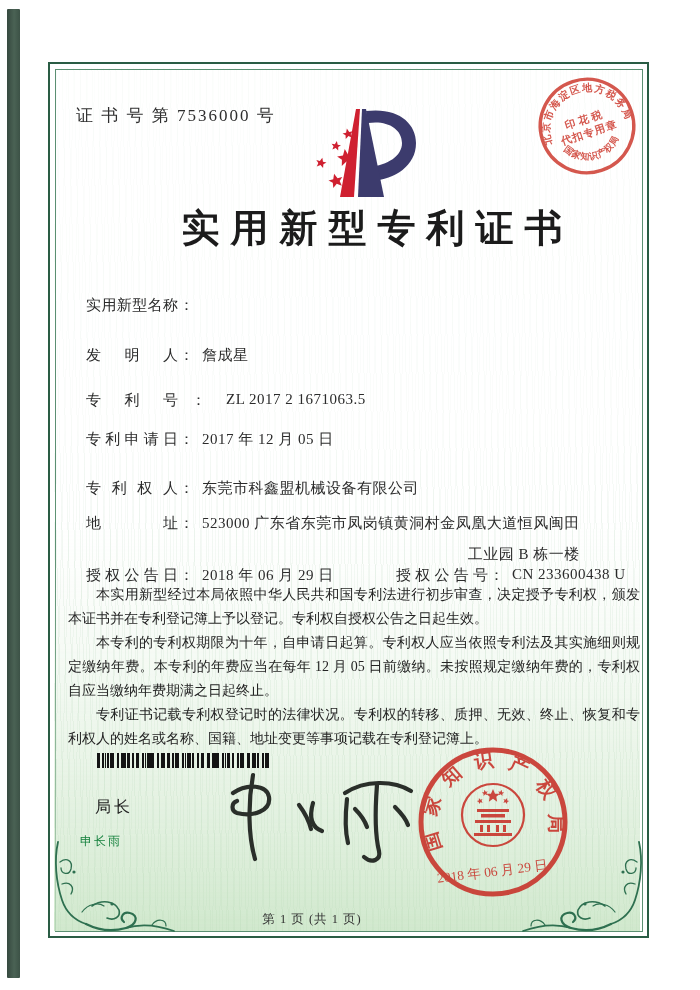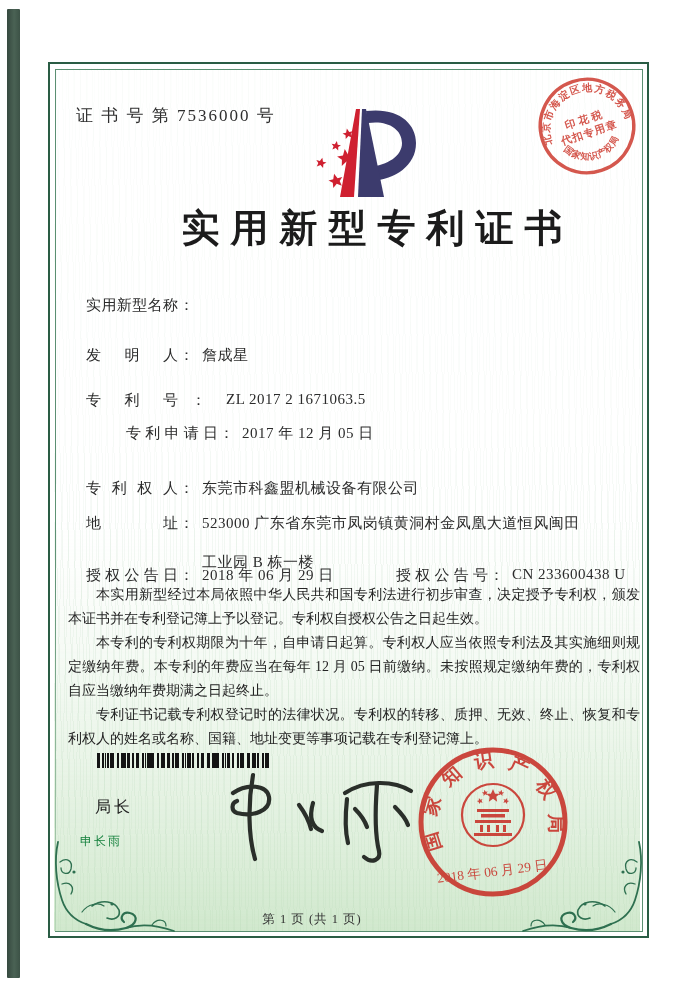--- a/index.html
+++ b/index.html
@@ -34,22 +34,22 @@
   .tax-stamp{left:536px;top:75px;width:102px;height:102px;transform:rotate(-18deg);opacity:.88;}
 
   .title{left:48px;top:203px;width:648px;text-align:center;font-size:38px;font-weight:700;
     letter-spacing:11px;text-indent:11px;color:#1b1b1b;}
 
   .fields{left:86px;top:296px;width:540px;font-size:15px;}
   .f-row{position:absolute;left:0;display:flex;white-space:nowrap;}
   .f-label{display:inline-block;width:92px;text-align:justify;text-align-last:justify;}
   .f-colon{display:inline-block;margin:0 8px 0 1px;}
   .f-value{letter-spacing:.5px;}
-  .f-value .line2{margin-top:20px;letter-spacing:.5px;}
-  .r1{top:0;} .r2{top:50px;} .r3{top:95px;gap:12px;} .r4{top:128px;margin-left:40px;} .r5{top:183px;} .r6{top:218px;}
+  .f-value .line2{margin-top:12px;letter-spacing:.5px;text-align:right;}
+  .r1{top:0;} .r2{top:50px;} .r3{top:95px;gap:12px;} .r4{top:134px;} .r5{top:183px;} .r6{top:218px;}
   .grant-left{top:270px;left:0;} .grant-right{top:270px;left:310px;}
 
   .paragraphs{left:68px;top:583px;width:572px;font-size:14px;line-height:24px;
     text-align:justify;color:#242424;}
   .paragraphs p{margin:0;text-indent:2em;}
 
   .barcode{left:97px;top:753px;width:173px;height:15px;
     background-image:
       repeating-linear-gradient(90deg,#141414 0 2px,transparent 2px 5px),
       repeating-linear-gradient(90deg,#141414 0 1px,transparent 1px 8px),

